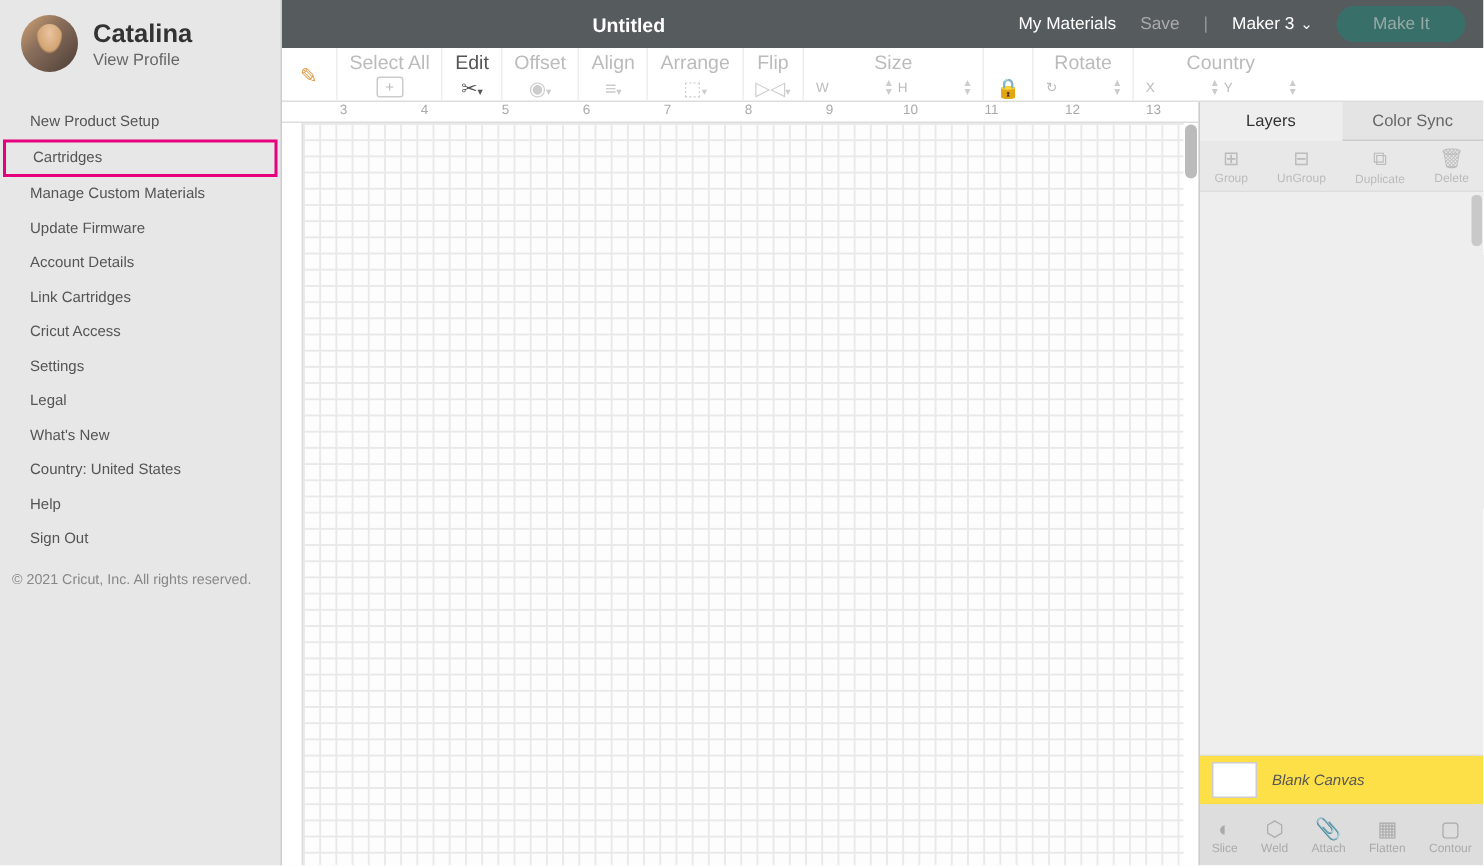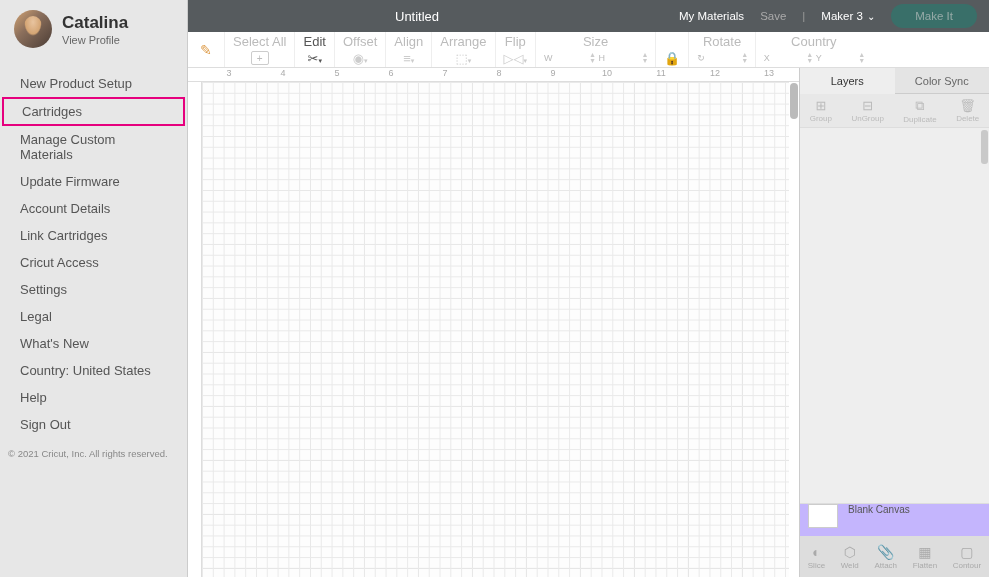--- a/index.html
+++ b/index.html
@@ -11,28 +11,28 @@
     .profile { display: flex; align-items: center; padding: 10px 14px; gap: 10px; }
     .avatar { width: 38px; height: 38px; border-radius: 50%; background: linear-gradient(135deg,#d4a574 0%,#8b6f5c 40%,#4a3c35 100%); flex-shrink:0; position: relative; overflow: hidden; }
     .avatar::after { content:""; position:absolute; top:6px; left:10px; width:18px; height:20px; background: radial-gradient(ellipse at 50% 30%, #e8c4a0 0%, #d4a574 60%, transparent 70%); border-radius: 50% 50% 40% 40%; }
     .profile-text .name { font-size: 17px; color: #333; font-weight: 700; }
     .profile-text .view { font-size: 11px; color: #666; margin-top: 1px; }
     .nav-primary { background: #fff; }
     .nav-item { padding: 14px 20px; font-size: 14px; color: #444; cursor: pointer; }
     .nav-item.active { border-left: 3px solid #333; padding-left: 17px; }
     .nav-sep { height: 1px; background: #ddd; }
     .nav-secondary { padding: 12px 0 4px; }
-    .nav-sub { padding: 6px 20px; font-size: 13px; color: #555; cursor: pointer; }
+    .nav-sub { padding: 6px 20px; font-size: 10px; color: #555; cursor: pointer; }
     .nav-sub.highlight { border: 2px solid #e6007e; margin: 0 2px; padding: 5px 18px; }
     .copyright { padding: 6px 8px; font-size: 9.5px; color: #888; }
     
     
     .main { flex: 1; display: flex; flex-direction: column; }
     .topbar { background: #565b5e; height: 32px; display: flex; align-items: center; padding: 0 12px; color: #fff; }
-    .topbar-title { flex: 0 0 auto; margin-left: 195px; font-size: 13px; color: #fff; }
+    .topbar-title { flex: 0 0 auto; margin-left: 195px; font-size: 13px; color: #fff; font-weight: bold; }
     .topbar-right { margin-left: auto; display: flex; align-items: center; gap: 16px; font-size: 11.5px; }
     .topbar-right .muted { color: #aaa; }
     .topbar-right .divider { color: #999; }
     .machine { display:flex; align-items:center; gap:4px; cursor:pointer; }
     .chevron { font-size: 10px; }
     .makeit { background: #2a7a6f; padding: 6px 24px; border-radius: 14px; color: #b8d4cf; opacity:0.65; }
     
     
     .toolrow { height: 36px; background: #fff; border-bottom: 1px solid #ddd; display: flex; align-items: center; padding: 0 6px; gap: 0; }
     .toolrow .tool-pen { width: 18px; margin: 0 6px; color: #d94; font-size: 14px; }
@@ -69,21 +69,21 @@
     
     .rightpanel { width: 190px; background:#eee; border-left:1px solid #ccc; display:flex; flex-direction:column; }
     .tabs { display:flex; height:26px; background:#e4e4e4; font-size:11px; }
     .tabs .tab { flex:1; display:flex; align-items:center; justify-content:center; color:#666; cursor:pointer; border-bottom:1px solid #ccc; }
     .tabs .tab.active { background:#eee; border-bottom-color:transparent; color:#333; }
     .layer-actions { height:34px; display:flex; justify-content:space-around; align-items:center; border-bottom:1px solid #ddd; background:#e8e8e8; }
     .layer-actions .act { display:flex; flex-direction:column; align-items:center; font-size:8px; color:#bbb; gap:1px; }
     .layer-actions .act .i { font-size:13px; }
     .layers-body { flex:1; background:#eee; position:relative; }
     .layers-body .vthumb { position:absolute; right:1px; top:2px; width:7px; height:34px; background:#c9c9c9; border-radius:3px; }
-    .blank-canvas-row { height:34px; background:#c4b5fd; border-top:1px solid #ddd; border-bottom:1px solid #ddd; display:flex; padding:0 8px; gap:10px; font-size:10px; color:#555; }
+    .blank-canvas-row { height:34px; background:#fde047; border-top:1px solid #ddd; border-bottom:1px solid #ddd; display:flex; align-items:center; padding:0 8px; gap:10px; font-size:10px; color:#555;font-style:italic; }
     .blank-canvas-row .swatch { width:30px; height:24px; border:1px solid #ccc; background:#fff; }
     .bottom-actions { height:40px; background:#ddd; display:flex; justify-content:space-around; align-items:center; }
     .bottom-actions .bact { display:flex; flex-direction:column; align-items:center; gap:1px; font-size:8px; color:#aaa; }
     .bottom-actions .bact .i { font-size:14px; }
   </style>
 </head>
 <body>
 
 <div class="app">
 

